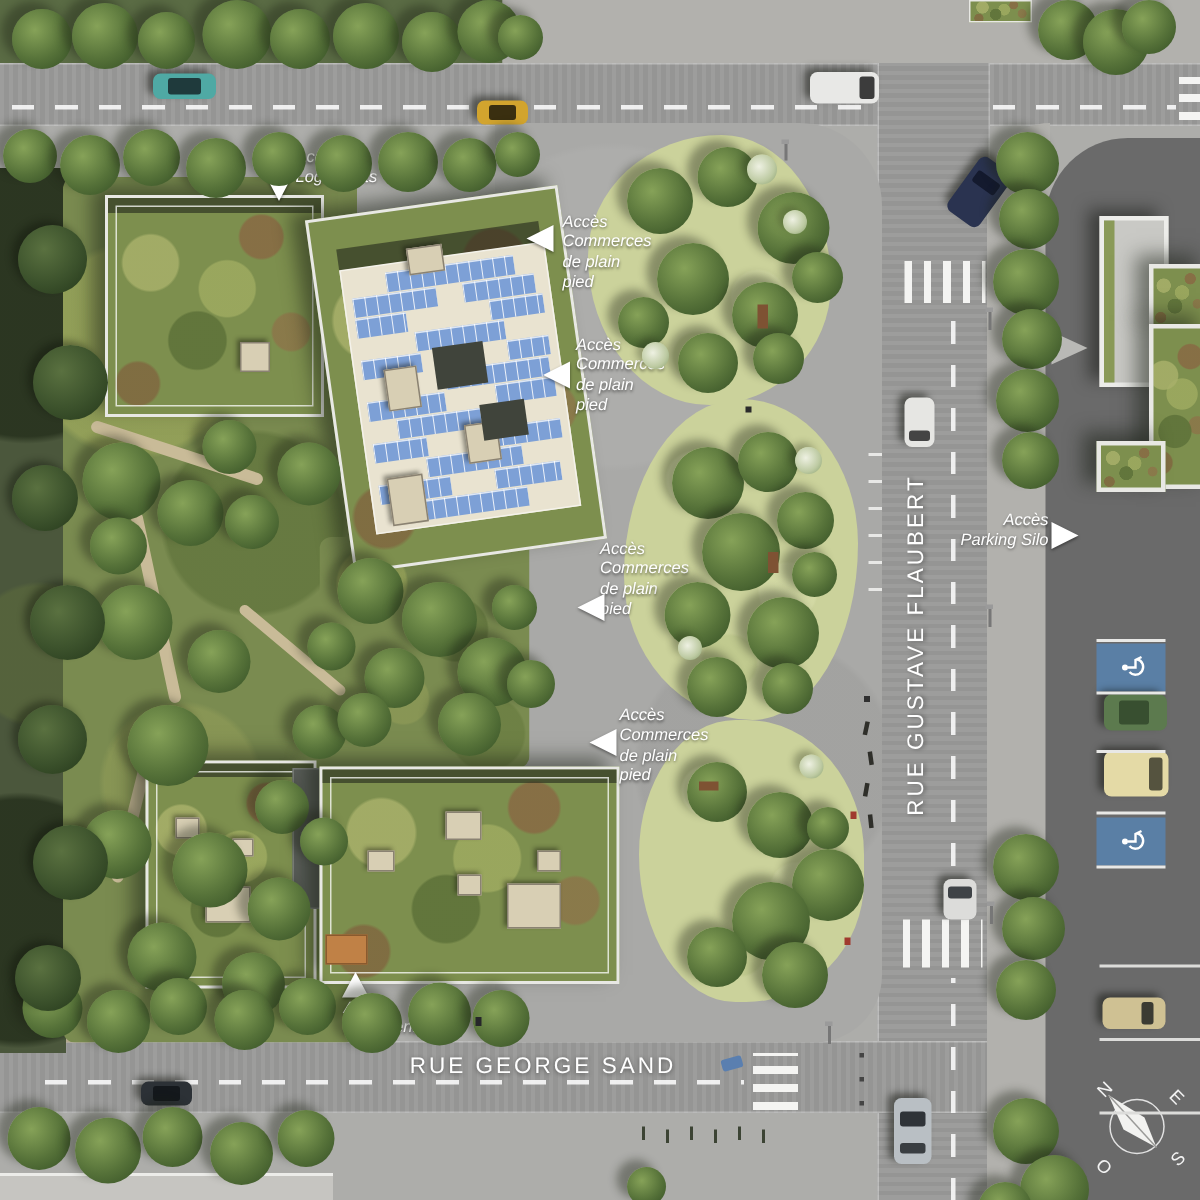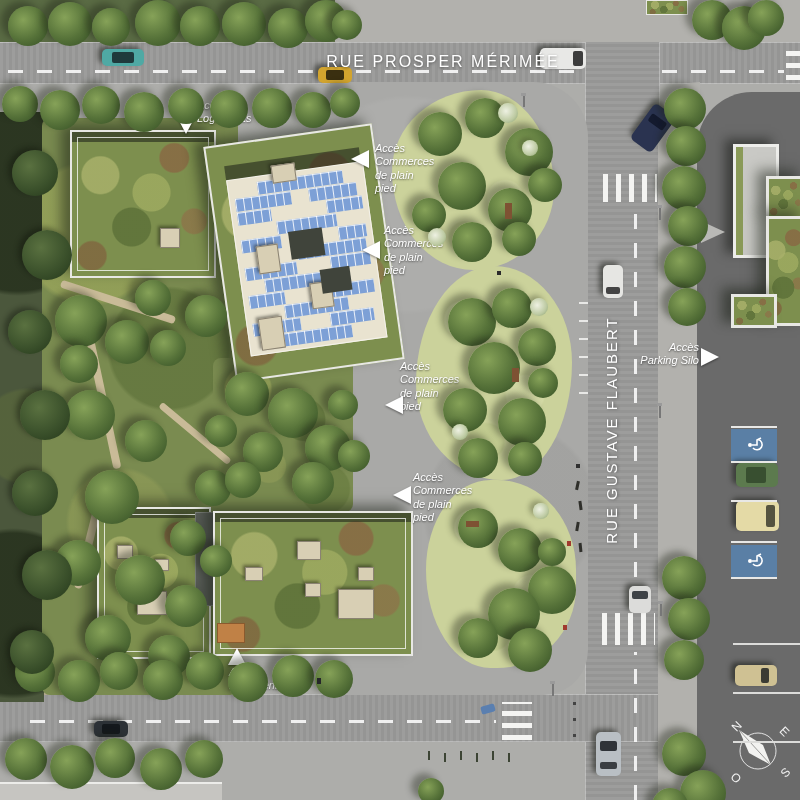--- a/index.html
+++ b/index.html
@@ -225,22 +225,22 @@
   <div class="car" style="left:736px;top:463px;width:42px;height:24px;background:#5c7a4e;">
     <div class="glass" style="left:10px;top:4px;width:20px;height:16px;background:#384f30;"></div>
     </div>
   <div class="car" style="left:736px;top:501px;width:43px;height:30px;background:#e4daa6;">
     <div class="glass" style="left:30px;top:4px;width:9px;height:22px;background:#55533f;"></div>
     </div>
   <div class="car" style="left:94px;top:721px;width:34px;height:16px;background:#2c3136;">
     <div class="glass" style="left:8px;top:3px;width:18px;height:10px;background:#14181c;"></div>
     </div>
 
-  <div class="street" style="left:443px;top:53px;transform:translateX(-50%);">RUE PROSPER MÉRIMÉE</div>
   <div class="street" style="left:611px;top:430px;font-size:15px;transform:translate(-50%,-50%) rotate(-90deg);">RUE GUSTAVE FLAUBERT</div>
+  <div class="street" style="left:362px;top:702px;font-size:15px;transform:translateX(-50%);">RUE GEORGE SAND</div>
 
   <div class="lbl" style="left:197px;top:99px;">Accès
 Logements</div>
   <div class="arr down" style="left:176px;top:115px;"></div>
 
   <div class="lbl" style="left:375px;top:142px;">Accès
 Commerces
 de plain
 pied</div>
   <div class="arr left" style="left:351px;top:150px;"></div>

